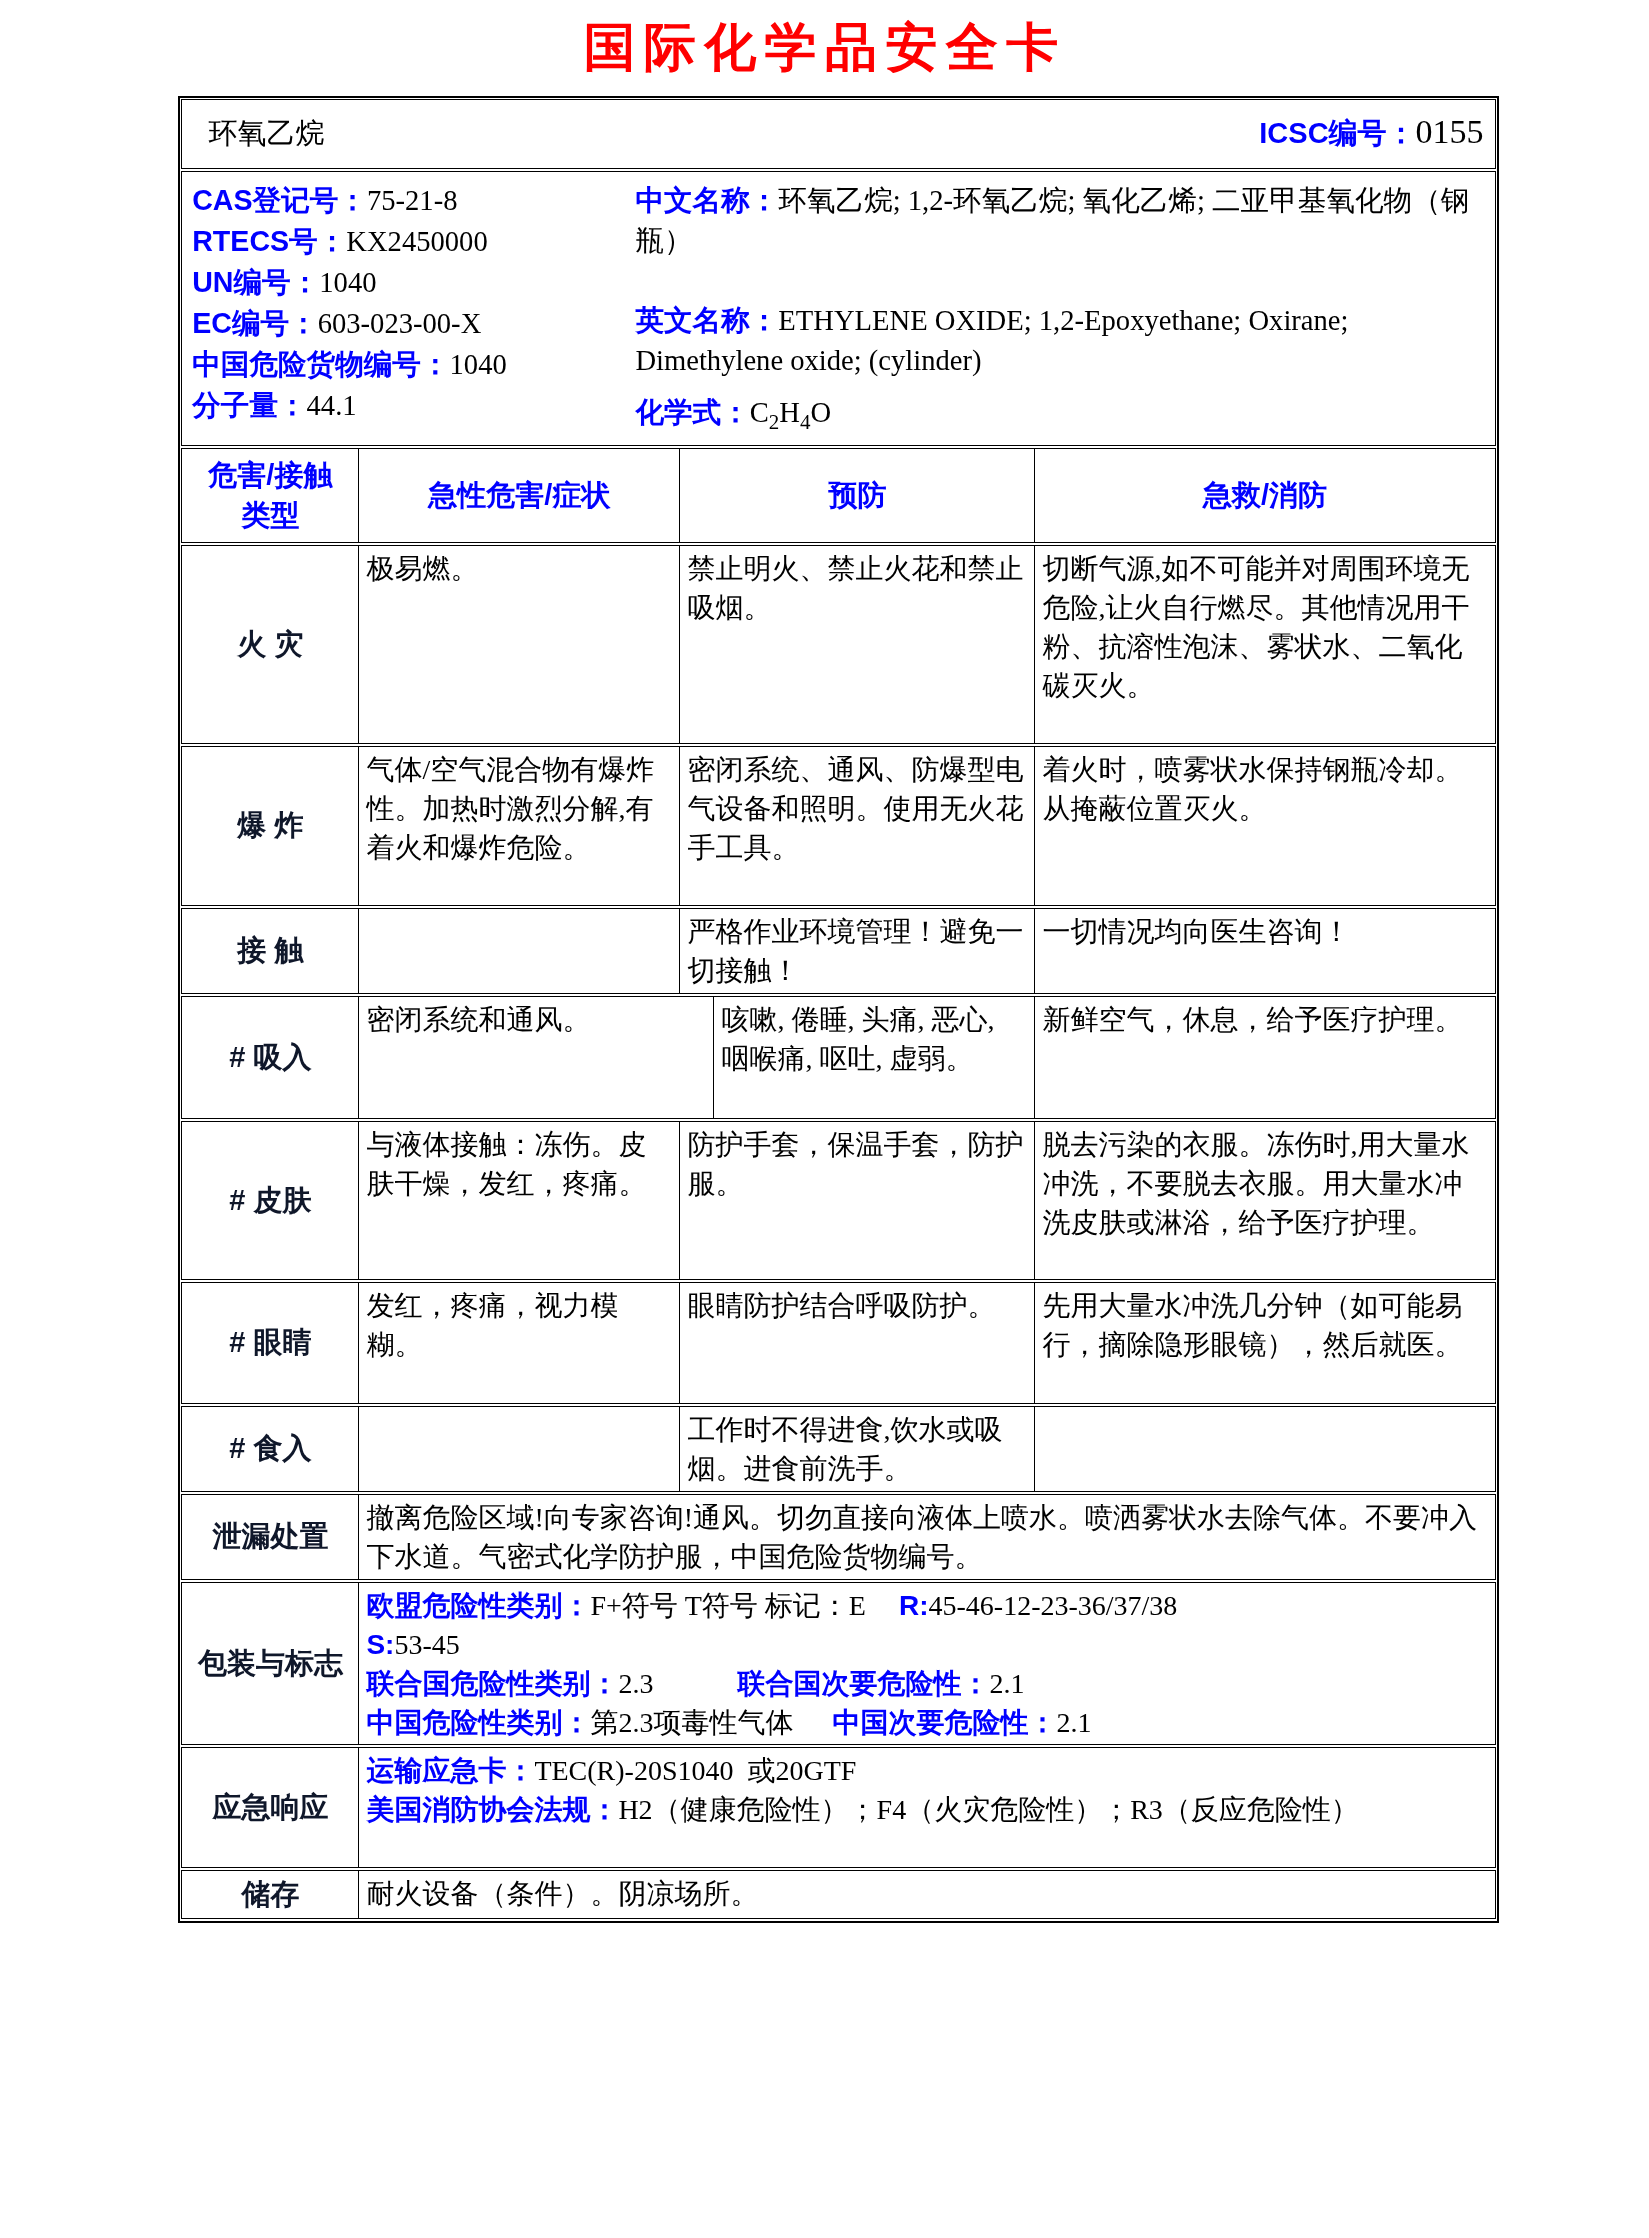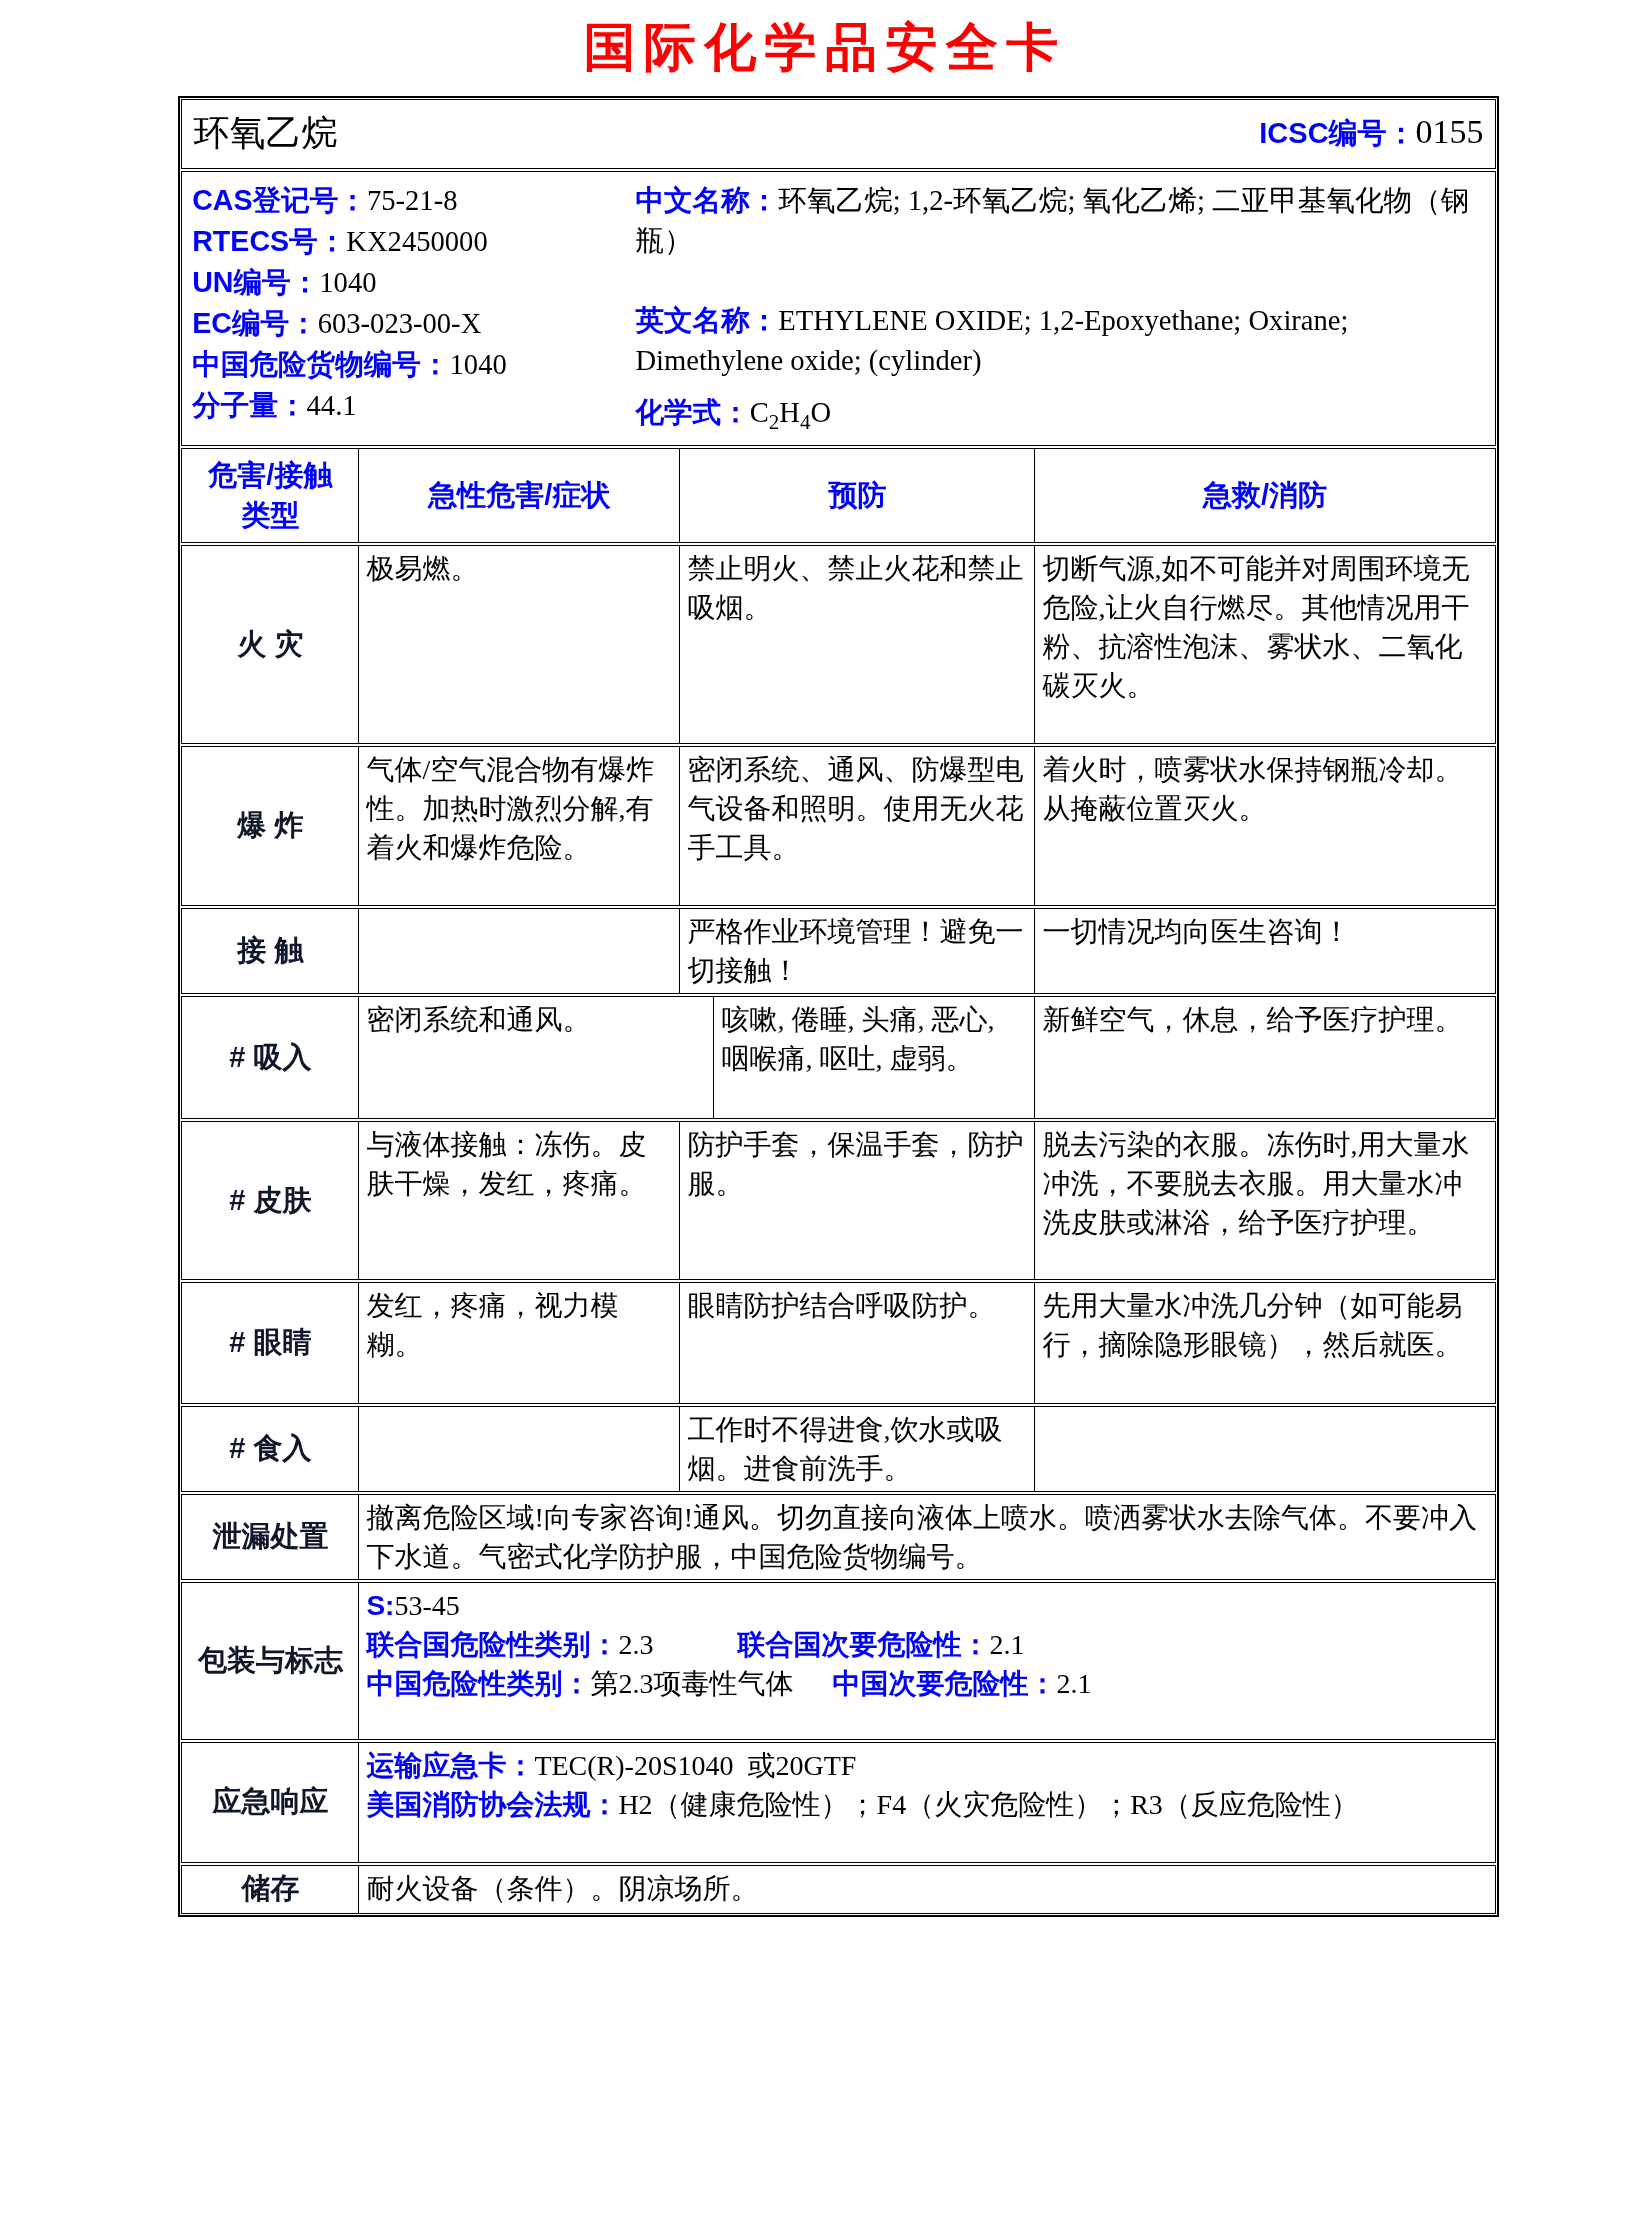--- a/index.html
+++ b/index.html
@@ -42,21 +42,21 @@
     display: flex; align-items: center; justify-content: center;
     color: #0f172a; font-weight: bold; font-size: 29px; text-align: center;
     font-family: "Liberation Sans", "DejaVu Sans", sans-serif;
     white-space: pre-line;
   }
   .txt { padding: 2.8px 7px; font-size: 28px; line-height: 39px; }
   .wide { flex: 1 1 auto; }
 
   
   .namebox { min-height: 70px; align-items: center; justify-content: space-between; padding: 0 11px; }
-  .chem { font-size: 36px; }
+  .chem { font-size: 29px; margin-left: 15px; }
   .icsc-val { font-size: 34px; }
   .icsc-lbl { font-size: 29px; }
 
   
   .infobox { min-height: 275px; position: relative; display: block; padding: 8.4px 0 0 9.8px; }
   .idline { font-size: 28.6px; line-height: 40px; white-space: nowrap; }
   .names { position: absolute; left: 453px; top: 8.4px; width: 854px; }
   .names p { font-size: 28.6px; line-height: 40px; }
   .names .en { margin-top: 39px; }
   .names .formula { margin-top: 11px; }
@@ -175,20 +175,23 @@
 
   <div class="row" style="min-height:82px">
     <div class="cell c1 lblcell">泄漏处置</div>
     <div class="cell wide txt">撤离危险区域!向专家咨询!通风。切勿直接向液体上喷水。喷洒雾状水去除气体。不要冲入下水道。气密式化学防护服，中国危险货物编号。</div>
   </div>
 
   <div class="row" style="min-height:158px">
     <div class="cell c1 lblcell">包装与标志</div>
     <div class="cell wide txt">
       <span class="line">
+        <span class="blbl">欧盟危险性类别：</span><span>F+符号 T符号 标记：E</span><span class="blbl gap-r">R:</span><span>45-46-12-23-36/37/38</span>
+      </span>
+      <span class="line">
         <span class="blbl">S:</span><span>53-45</span>
       </span>
       <span class="line">
         <span class="blbl">联合国危险性类别：</span><span>2.3</span><span class="blbl gap-un">联合国次要危险性：</span><span>2.1</span>
       </span>
       <span class="line">
         <span class="blbl">中国危险性类别：</span><span>第2.3项毒性气体</span><span class="blbl gap-cn">中国次要危险性：</span><span>2.1</span>
       </span>
     </div>
   </div>

